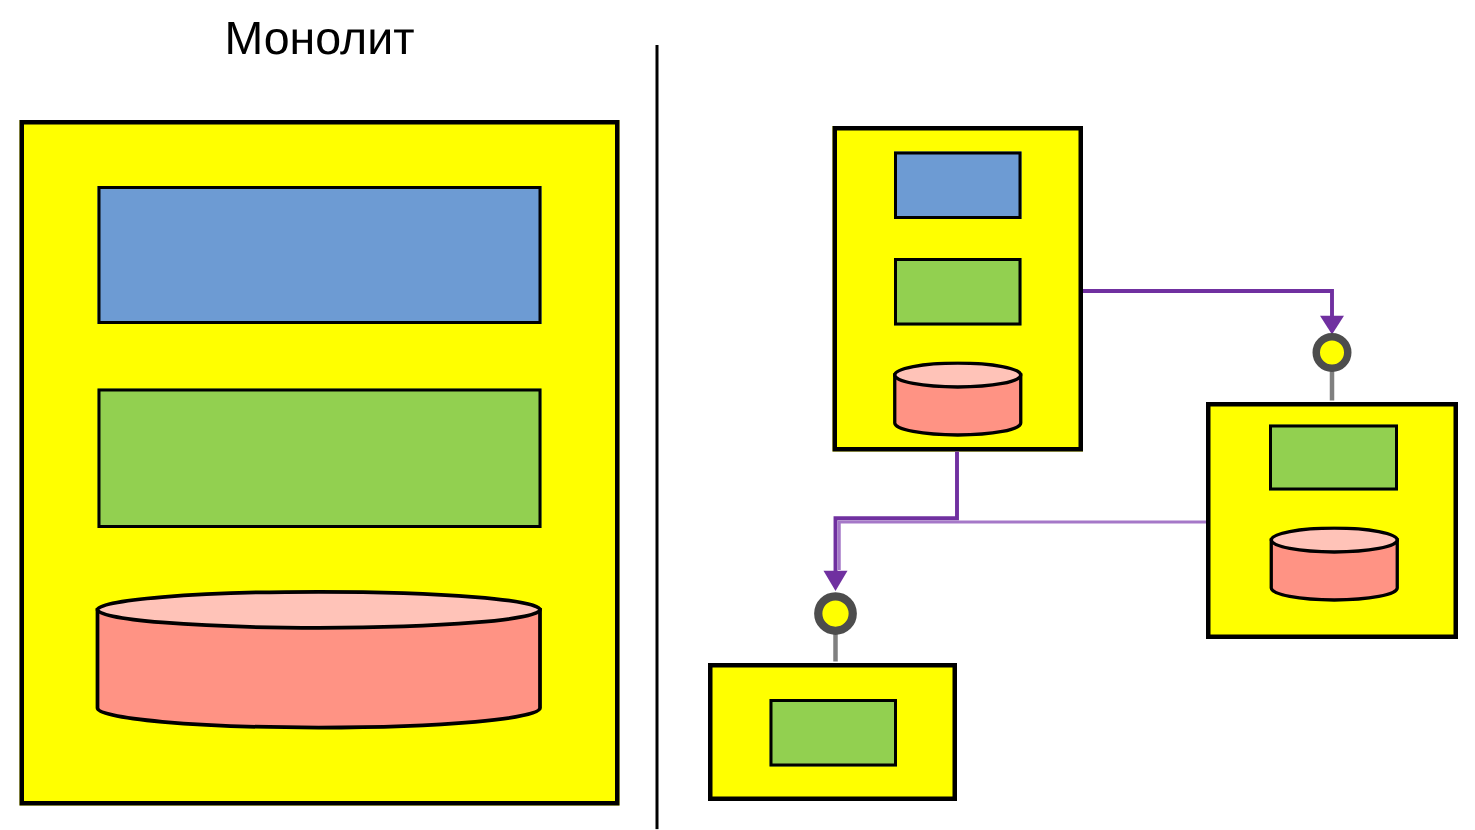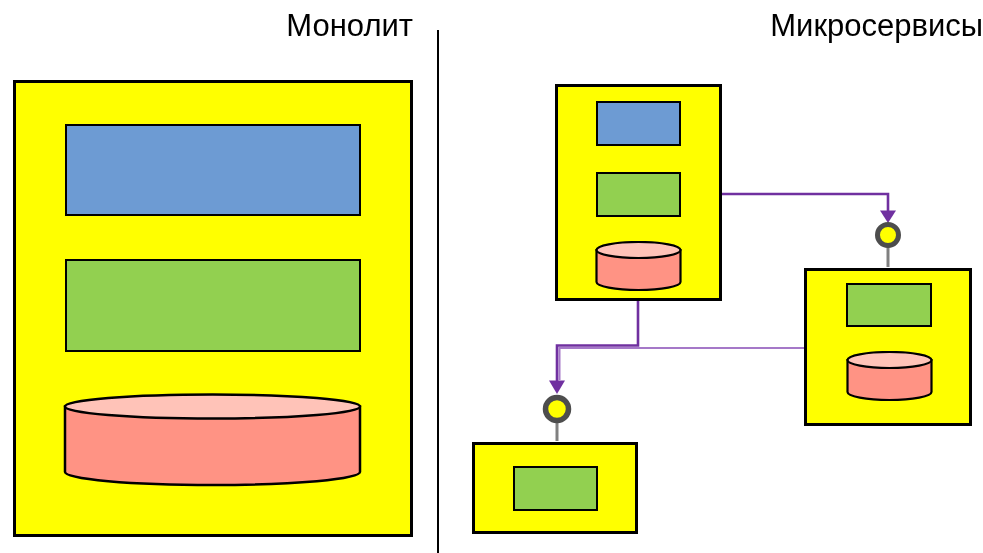--- a/index.html
+++ b/index.html
@@ -2,37 +2,36 @@
 <html><head>
 <meta charset="utf-8">
 <style>
   html,body{margin:0;padding:0;background:#fff;}
   .canvas{
     position:relative;width:983px;height:553px;overflow:hidden;
     background:#ffffff;font-family:"Liberation Sans",sans-serif;
   }
   .title{
     position:absolute;top:6px;height:40px;line-height:40px;
-    text-align:right;font-size:31px;color:#000;white-space:nowrap;
+    text-align:center;font-size:31px;color:#000;white-space:nowrap;
   }
   .title-left{left:13px;width:400px;}
   .title-right{left:438px;width:545px;}
   .divider{position:absolute;left:437px;top:30px;width:2px;height:523px;background:#000;}
   .box{position:absolute;border:3px solid #000;box-sizing:border-box;}
   .inner-rect{position:absolute;border:2.5px solid #000;box-sizing:border-box;}
   .cyl{position:absolute;}
   .overlay{position:absolute;left:0;top:0;pointer-events:none;}
 </style>
 </head>
 <body>
 
 <div class="canvas">
 
   <div class="title title-left">Монолит</div>
-  <div class="title title-right">Микросервисы</div>
 
   <div class="divider"></div>
 
   <div class="box" style="left: 13px; top: 80px; width: 400px; height: 457px; background-color: rgb(255, 255, 0);">
     <div class="inner-rect" style="left: 49px; top: 41px; width: 296px; height: 92px; background-color: rgb(109, 155, 211);"></div>
     <div class="inner-rect" style="left: 49px; top: 176px; width: 296px; height: 93px; background-color: rgb(146, 208, 80);"></div>
     <svg class="cyl" style="left:47px;top:310px;" width="299" height="96" viewBox="0 0 299 96">
       <path d="M 2 13.5 L 2 79 A 147.5 13 0 0 0 297 79 L 297 13.5 Z" stroke-width="2.5" fill="#FF9384" stroke="#000000"></path>
       <ellipse cx="149.5" cy="13.5" rx="147.5" ry="12" stroke-width="2.5" fill="#FFC3B8" stroke="#000000"></ellipse>
     </svg>

